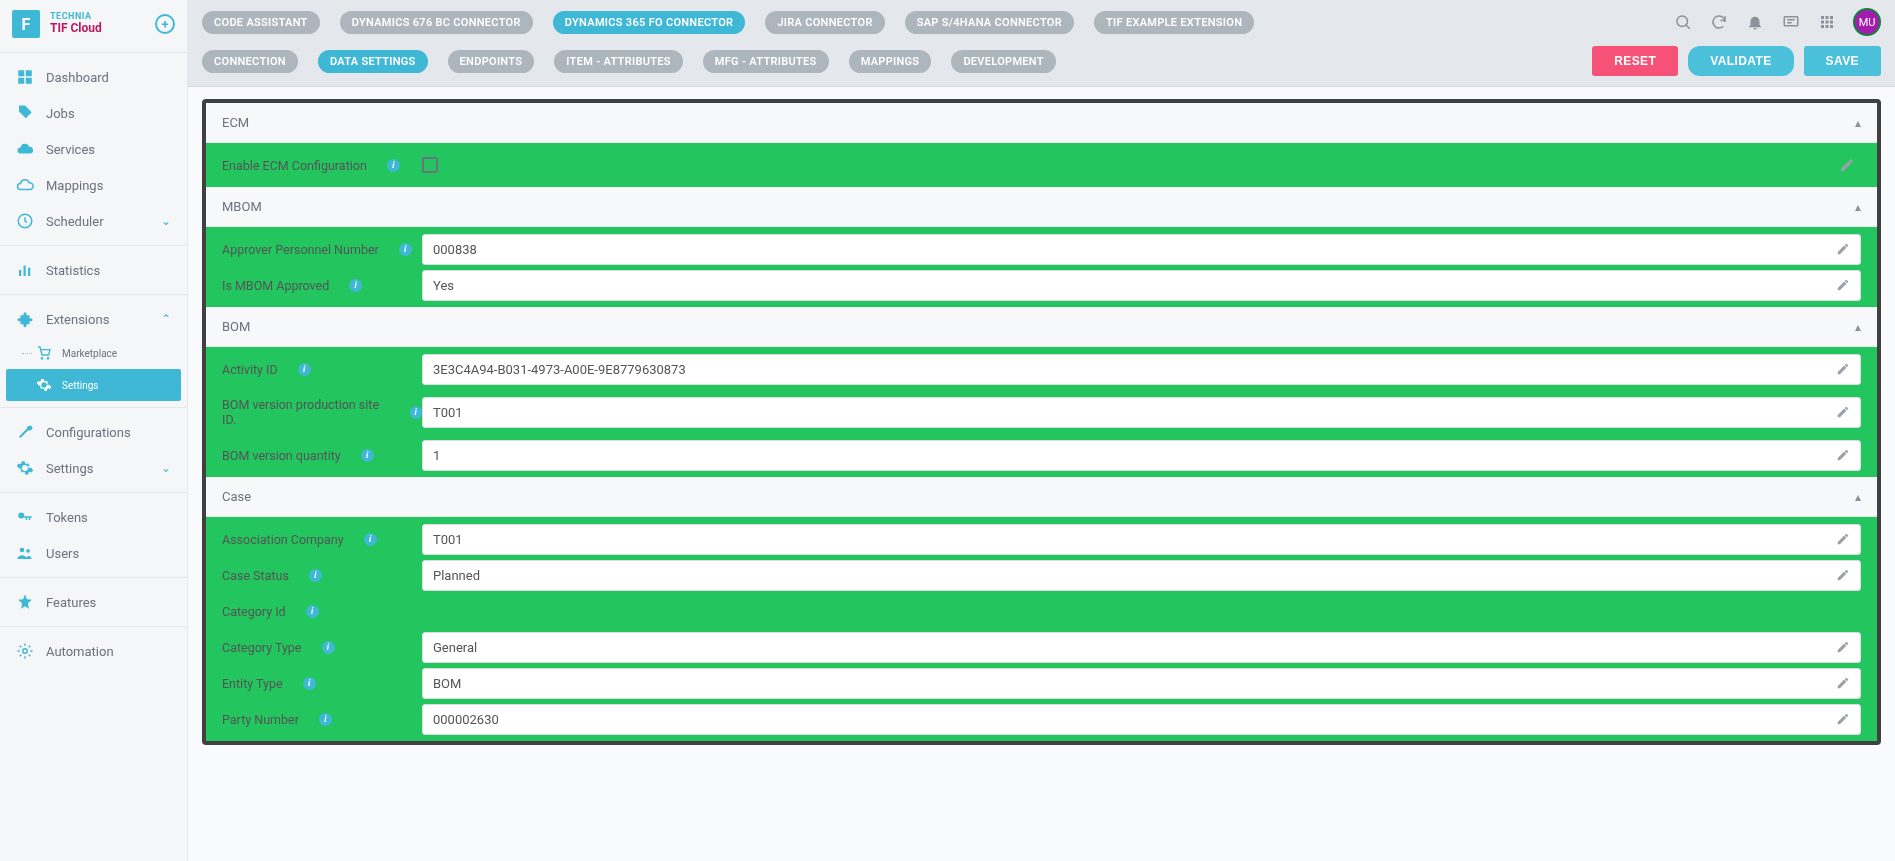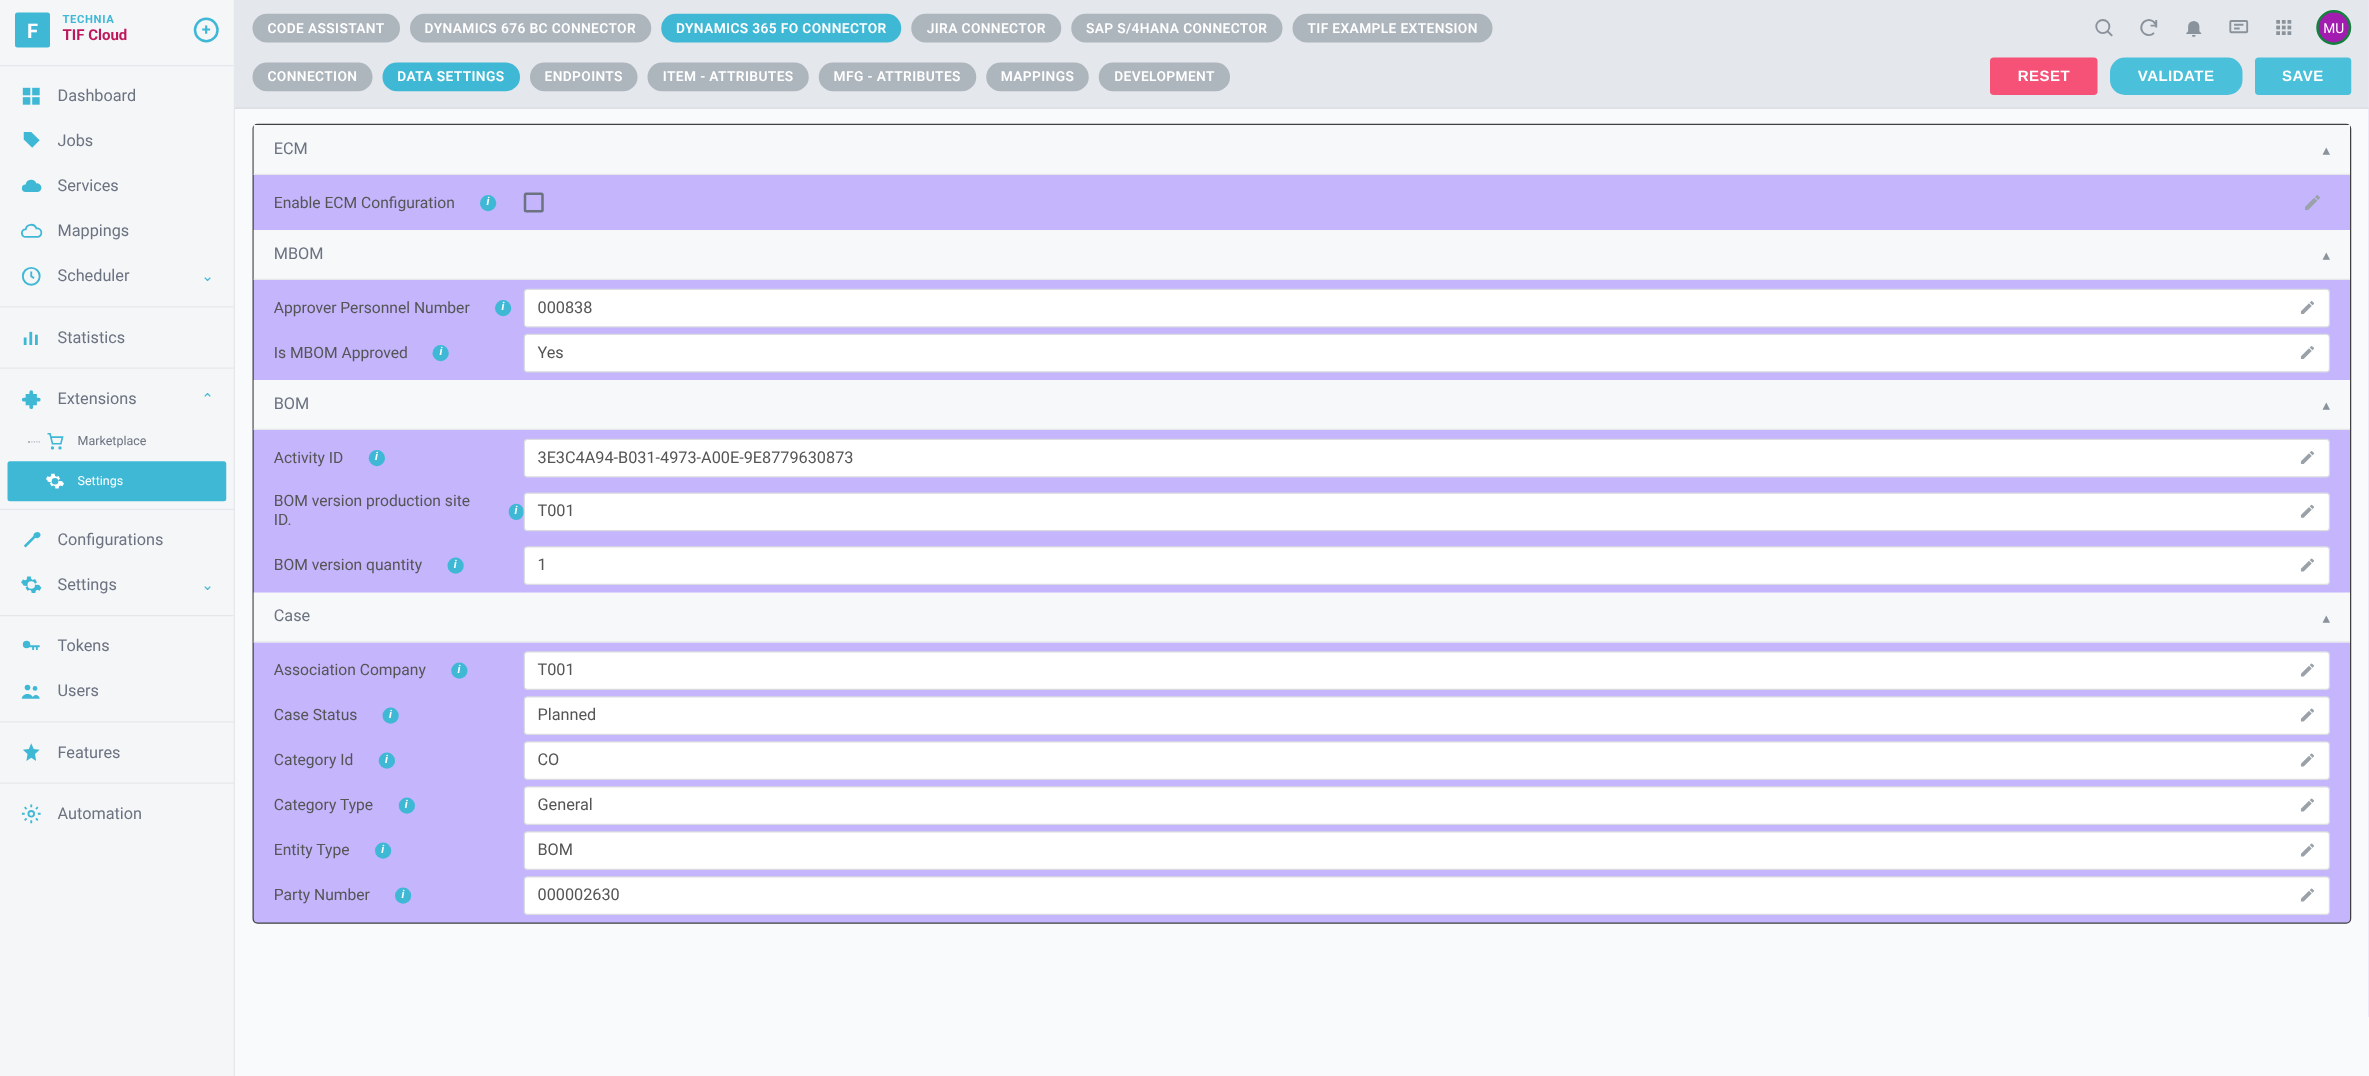--- a/index.html
+++ b/index.html
@@ -81,21 +81,21 @@
   
   .main { flex: 1; display: flex; flex-direction: column; min-width: 0; }
   .topbar {
     background: #e4e7eb;
     border-bottom: 1px solid #d8dce1;
     padding: 8px 14px 10px;
     display: flex;
     flex-direction: column;
     gap: 10px;
   }
-  .topbar-row { display: flex; align-items: center; flex-wrap: wrap; gap: 8px; }
+  .topbar-row { display: flex; align-items: center; flex-wrap: wrap; gap: 20px; }
   .chip {
     background: #adb5bd;
     color: #fff;
     font-size: 11px;
     font-weight: 600;
     letter-spacing: 0.3px;
     padding: 5px 12px;
     border-radius: 12px;
     cursor: pointer;
     white-space: nowrap;
@@ -116,22 +116,22 @@
     letter-spacing: 0.4px;
   }
   .btn-reset { background: #f65277; }
   .btn-validate { background: #4ac0db; border-radius: 12px; }
   .btn-save { background: #4ac0db; }
   .row2-right { margin-left: auto; display: flex; gap: 10px; }
 
   
   .content { flex: 1; overflow-y: auto; padding: 12px 14px 20px; }
   .panel {
-    background: #c4b5fd;
-    border: 1px solid #404040;
+    background: #22c55e;
+    border: 4px solid #404040;
     border-radius: 4px;
     margin-bottom: 16px;
   }
   .section-head {
     display: flex; align-items: center;
     padding: 12px 16px;
     background: #f7f8f9;
     border-bottom: 1px solid #e5e7ea;
     font-size: 13px; color: #6b7280;
     cursor: pointer;
@@ -564,30 +564,20 @@
                     </svg>
                   </span>
                 </div>
               </div>
           </div>
           <div class="row">
             <div class="row-label">
               <span>Category Id</span>
               <span class="info-badge">i</span>
             </div>
-            <div class="row-value">
-                <div class="inputlike">
-                  <span>CO</span>
-                  <span class="edit">
-                    <svg width="14" height="14" viewBox="0 0 24 24" fill="currentColor">
-                      <path d="M3 17.25V21h3.75L17.8 9.94l-3.75-3.75L3 17.25zM20.7 7.04a1 1 0 000-1.41l-2.34-2.34a1 1 0 00-1.41 0L15 5.25l3.75 3.75 1.95-1.96z"></path>
-                    </svg>
-                  </span>
-                </div>
-              </div>
           </div>
           <div class="row">
             <div class="row-label">
               <span>Category Type</span>
               <span class="info-badge">i</span>
             </div>
             <div class="row-value">
                 <div class="inputlike">
                   <span>General</span>
                   <span class="edit">

